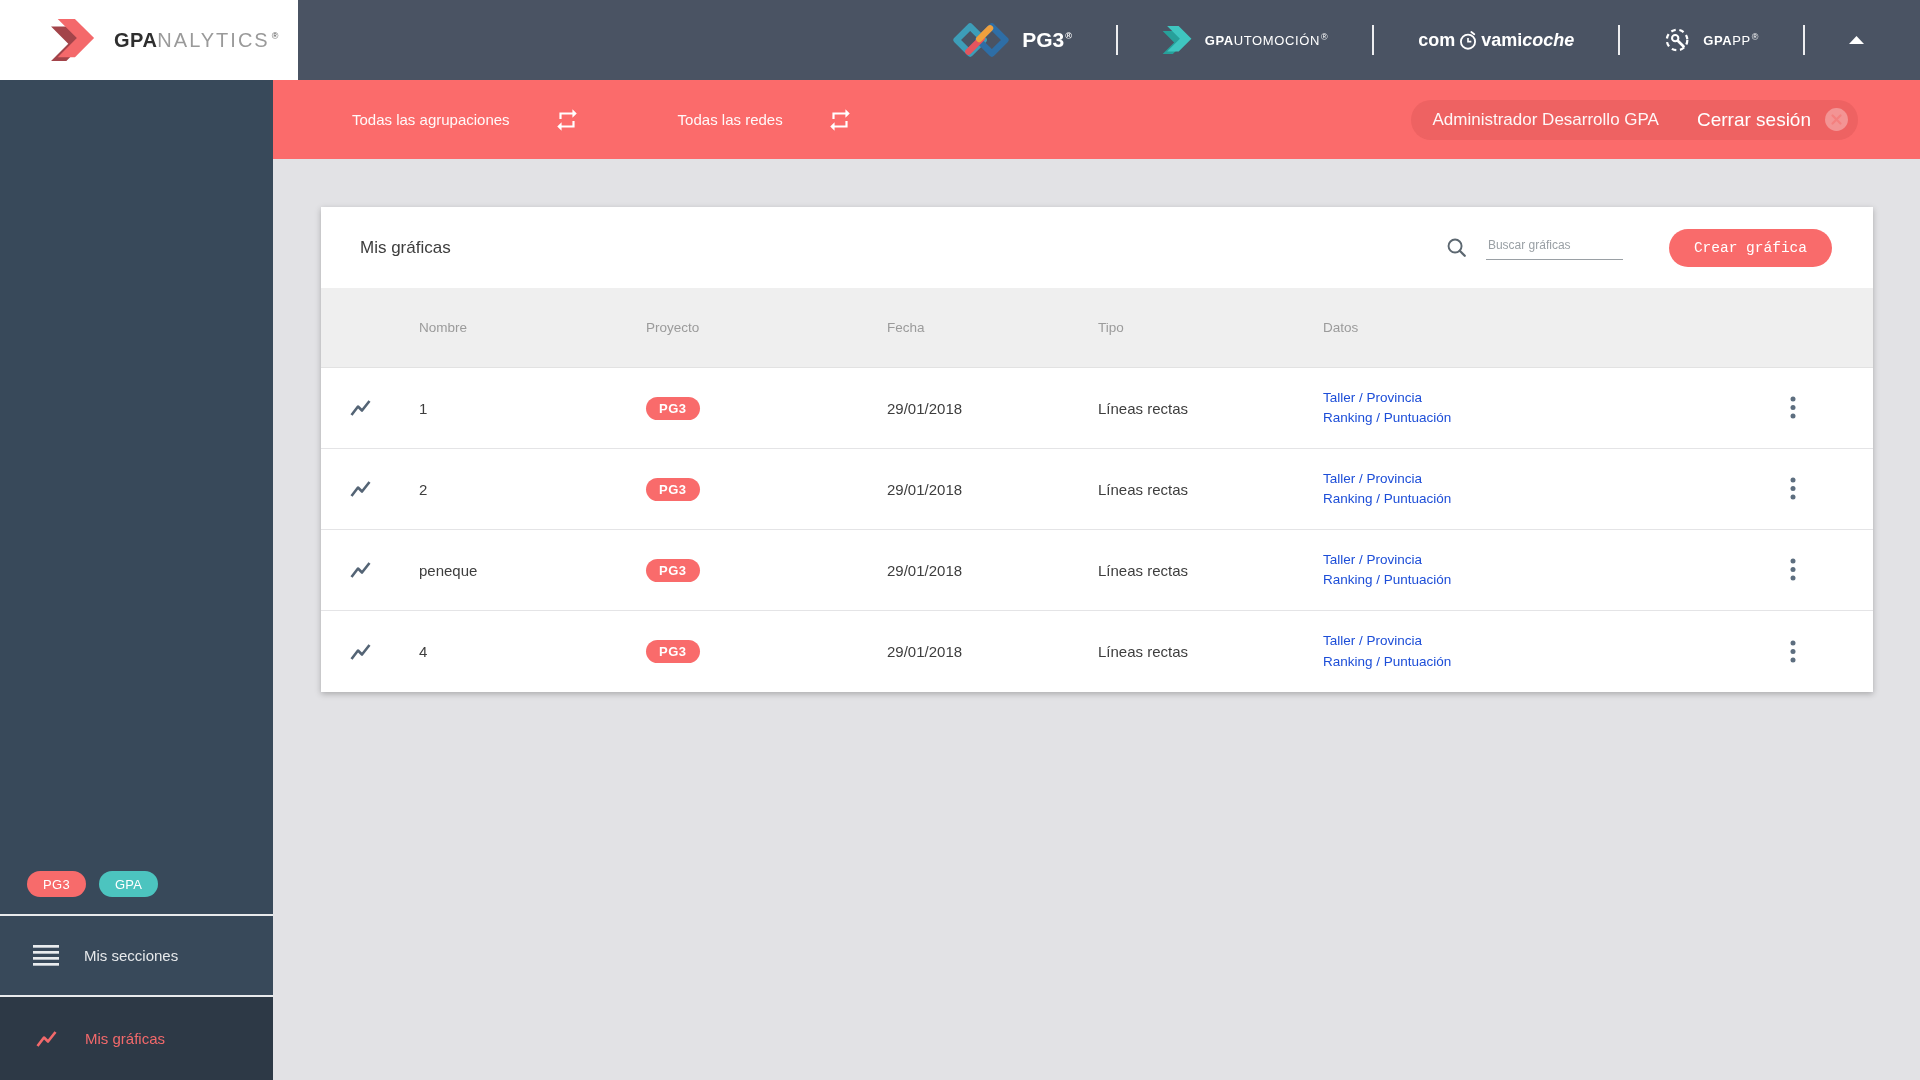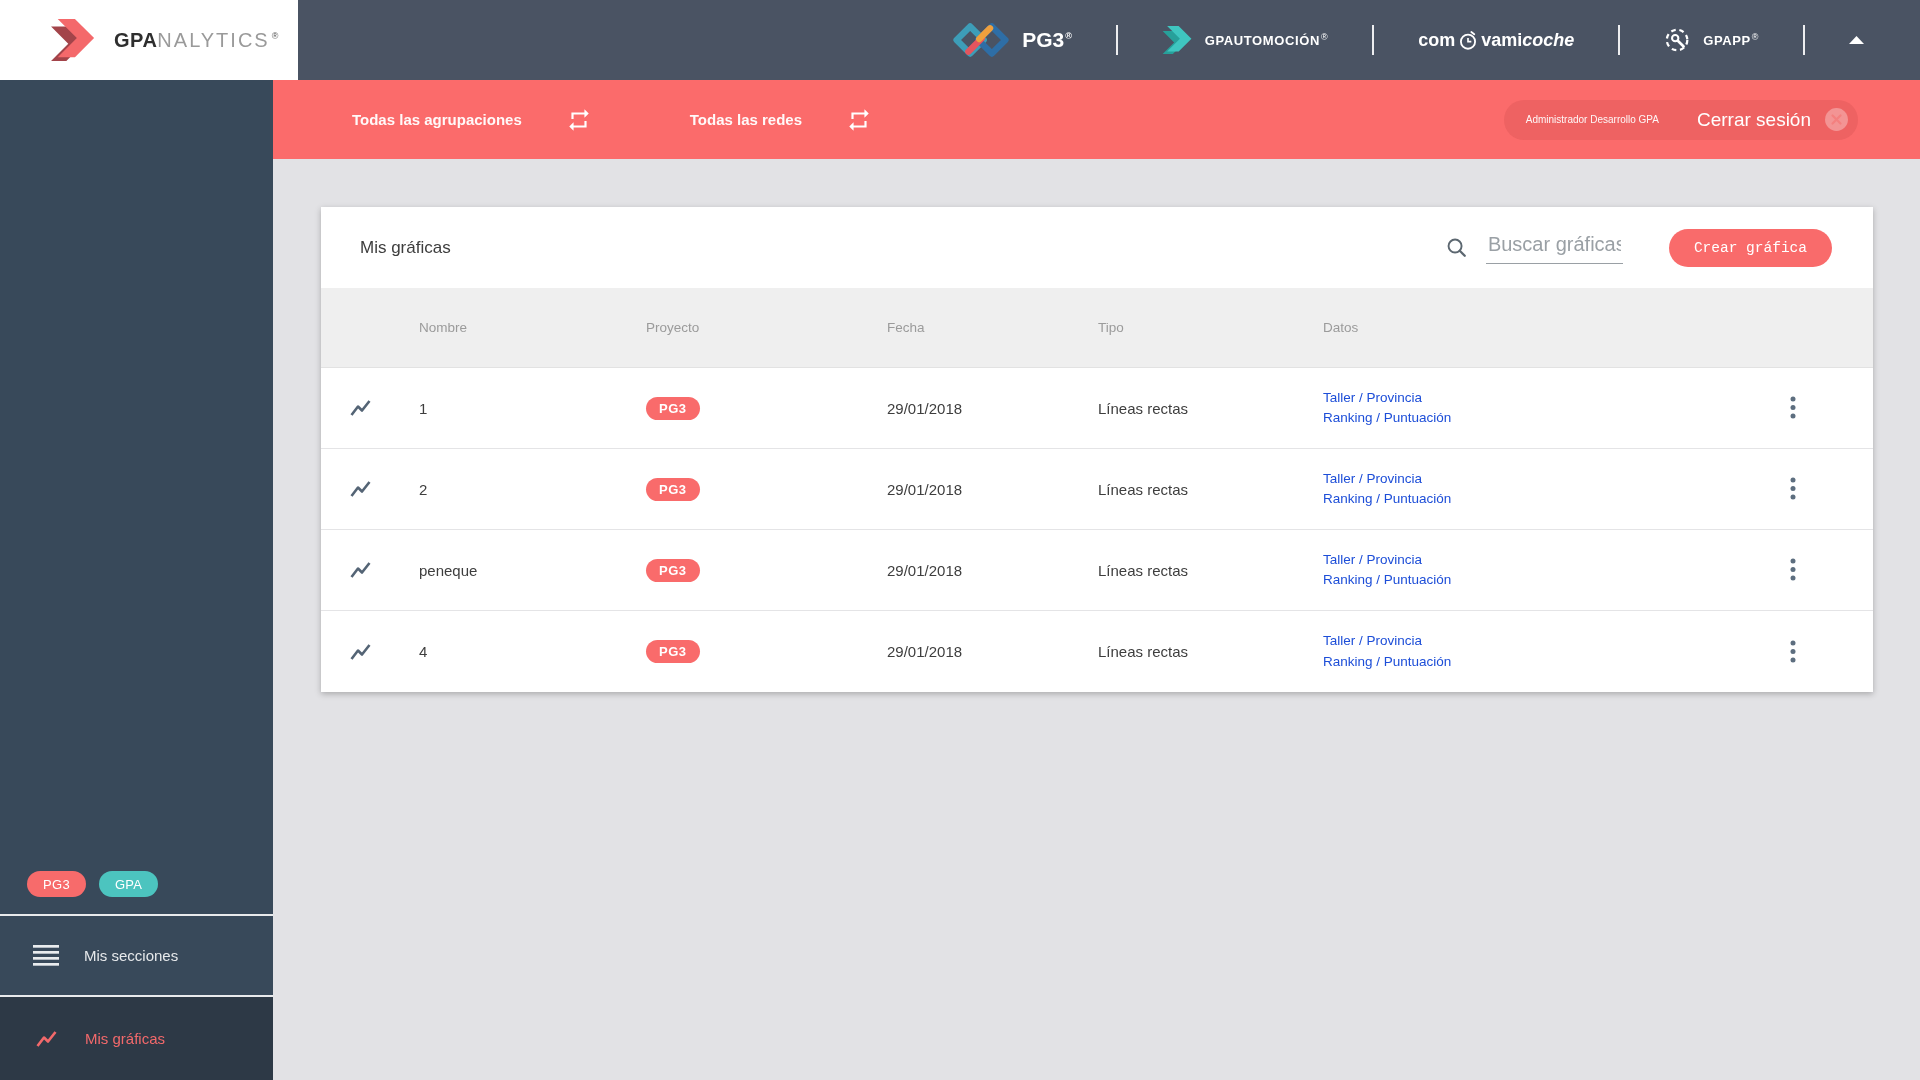--- a/index.html
+++ b/index.html
@@ -17,32 +17,32 @@
   .logo-text sup{font-size:9px;color:#555;margin-left:2px;}
   
   .topbar{position:absolute;left:273px;top:0;right:0;height:80px;background:#4a5363;
     display:flex;align-items:center;justify-content:flex-end;padding-right:56px;box-sizing:border-box;color:#fff;}
   .vsep{width:2px;height:30px;background:rgba(255,255,255,.9);margin:0 44px;flex:0 0 auto;}
   .brand{display:flex;align-items:center;gap:11px;white-space:nowrap;cursor:pointer;}
   .brand sup{font-size:9px;margin-left:1px;}
   .pg3-text{font-size:21px;font-weight:700;}
   .caps{font-size:13px;letter-spacing:.6px;}
   .caps .b{font-weight:700;}
-  .caps .r{font-weight:700;}
+  .caps .r{font-weight:400;}
   .compv{font-size:18px;font-weight:600;display:flex;align-items:center;gap:3px;}
   .compv .it{font-style:italic;font-weight:600;}
   .collapse{margin-left:0;display:flex;align-items:center;cursor:pointer;}
   
   .filter-bar{position:absolute;left:273px;top:80px;right:0;height:79px;background:#fb6b6b;
     display:flex;align-items:center;box-sizing:border-box;padding-left:79px;}
-  .filter-item{display:flex;align-items:center;gap:44px;margin-right:98px;cursor:pointer;font-weight:bold;}
+  .filter-item{display:flex;align-items:center;gap:44px;margin-right:98px;cursor:pointer;}
   .filter-item .flabel{font-size:15px;color:rgba(255,255,255,.96);}
   .session-pill{margin-left:auto;margin-right:62px;height:40px;background:#ee6262;border-radius:20px;
     display:flex;align-items:center;padding:0 9px 0 22px;box-sizing:border-box;}
-  .user-name{font-size:10px;color:rgba(255,255,255,.95);margin-right:38px;white-space:nowrap;}
+  .user-name{font-size:17px;color:rgba(255,255,255,.95);margin-right:38px;white-space:nowrap;}
   .logout{display:flex;align-items:center;gap:13px;cursor:pointer;}
   .logout .llabel{font-size:19px;color:#ffffff;white-space:nowrap;}
   
   .sidebar{position:absolute;left:0;top:80px;width:273px;bottom:0;background:#38495a;z-index:2;}
   .sidebar-bottom{position:absolute;left:0;right:0;bottom:0;}
   .badges{display:flex;gap:13px;padding:0 0 17px 27px;}
   .badge{height:26px;padding:0 16px;border-radius:13px;color:#fff;font-size:13px;
     display:inline-flex;align-items:center;cursor:pointer;letter-spacing:.3px;}
   .badge.coral{background:#f76b6b;}
   .badge.teal{background:#4cc4bf;}
@@ -52,21 +52,21 @@
   .side-item.active{height:83px;background:#2d3946;color:#f2696b;}
   
   .main{position:absolute;left:273px;top:159px;right:0;bottom:0;background:#e2e2e5;}
   .card{position:absolute;left:48px;top:48px;width:1552px;background:#ffffff;
     box-shadow:0 2px 6px rgba(0,0,0,.25);}
   .card-header{height:81px;display:flex;align-items:center;padding:0 41px 0 39px;box-sizing:border-box;}
   .page-title{font-size:17px;font-weight:400;color:#3d3d3d;margin:0;}
   .header-right{margin-left:auto;display:flex;align-items:center;}
   .search-ic{margin-right:18px;display:flex;cursor:pointer;}
   .search-input{width:133px;border:none;outline:none;border-bottom:1px solid #9aa0a5;
-    font-size:20px;color:#333;padding:2px 2px 7px;font-family:inherit;background:transparent;}
+    font-size:12px;color:#333;padding:2px 2px 7px;font-family:inherit;background:transparent;}
   .search-input::placeholder{color:#9aa0a5;}
   .create-btn{margin-left:46px;height:38px;padding:0 25px;border-radius:19px;background:#f96b6b;
     color:#fff;font-size:14.5px;border:none;cursor:pointer;font-family:Liberation Mono, monospace;}
   
   .thead,.trow{display:grid;grid-template-columns:78px 227px 241px 211px 225px 1fr 160px;align-items:center;box-sizing:border-box;}
   .thead{height:80px;background:#efefef;color:#9b9b9b;font-size:13.5px;border-bottom:1px solid #e2e2e2;}
   .c{padding-left:20px;}
   .c.icon{padding-left:0;display:flex;justify-content:center;}
   .c.kebab{padding-left:0;display:flex;justify-content:center;}
   .trow{height:81px;border-bottom:1px solid #e4e4e6;font-size:15px;color:#3e3e3e;cursor:default;}

